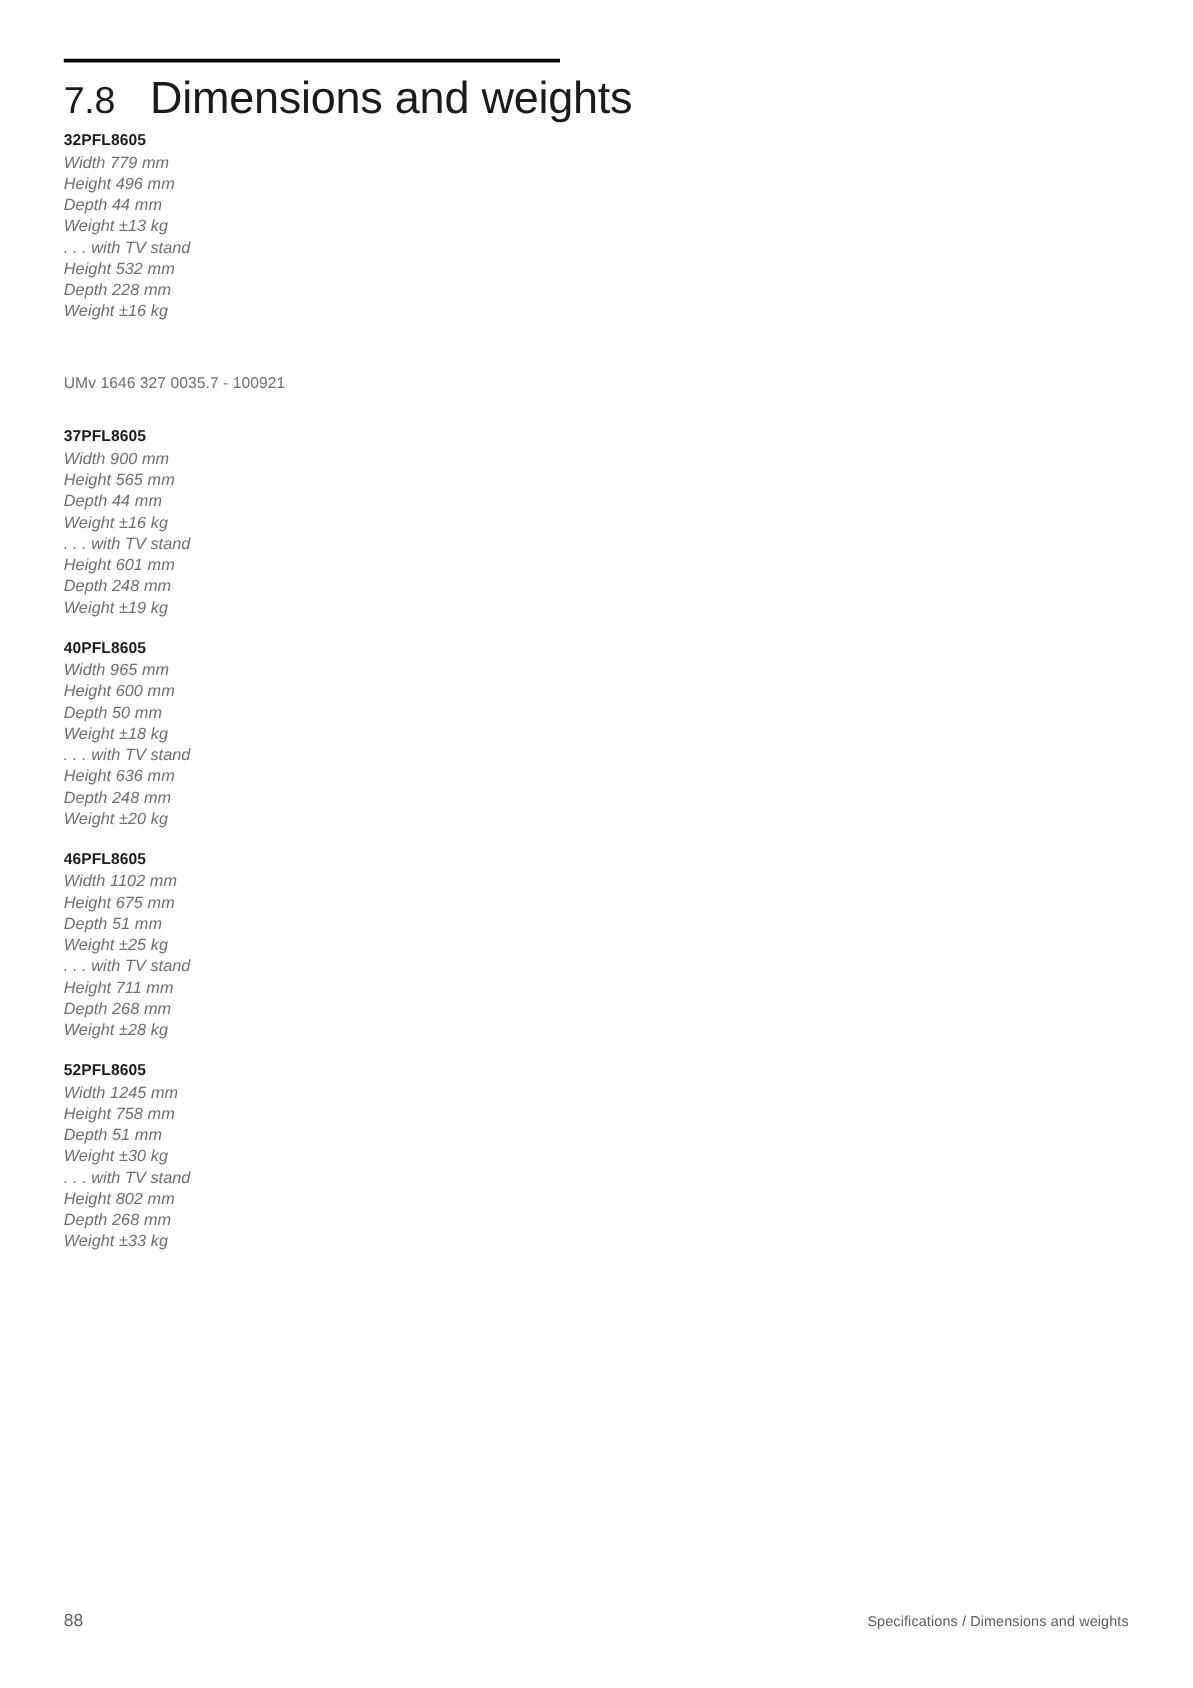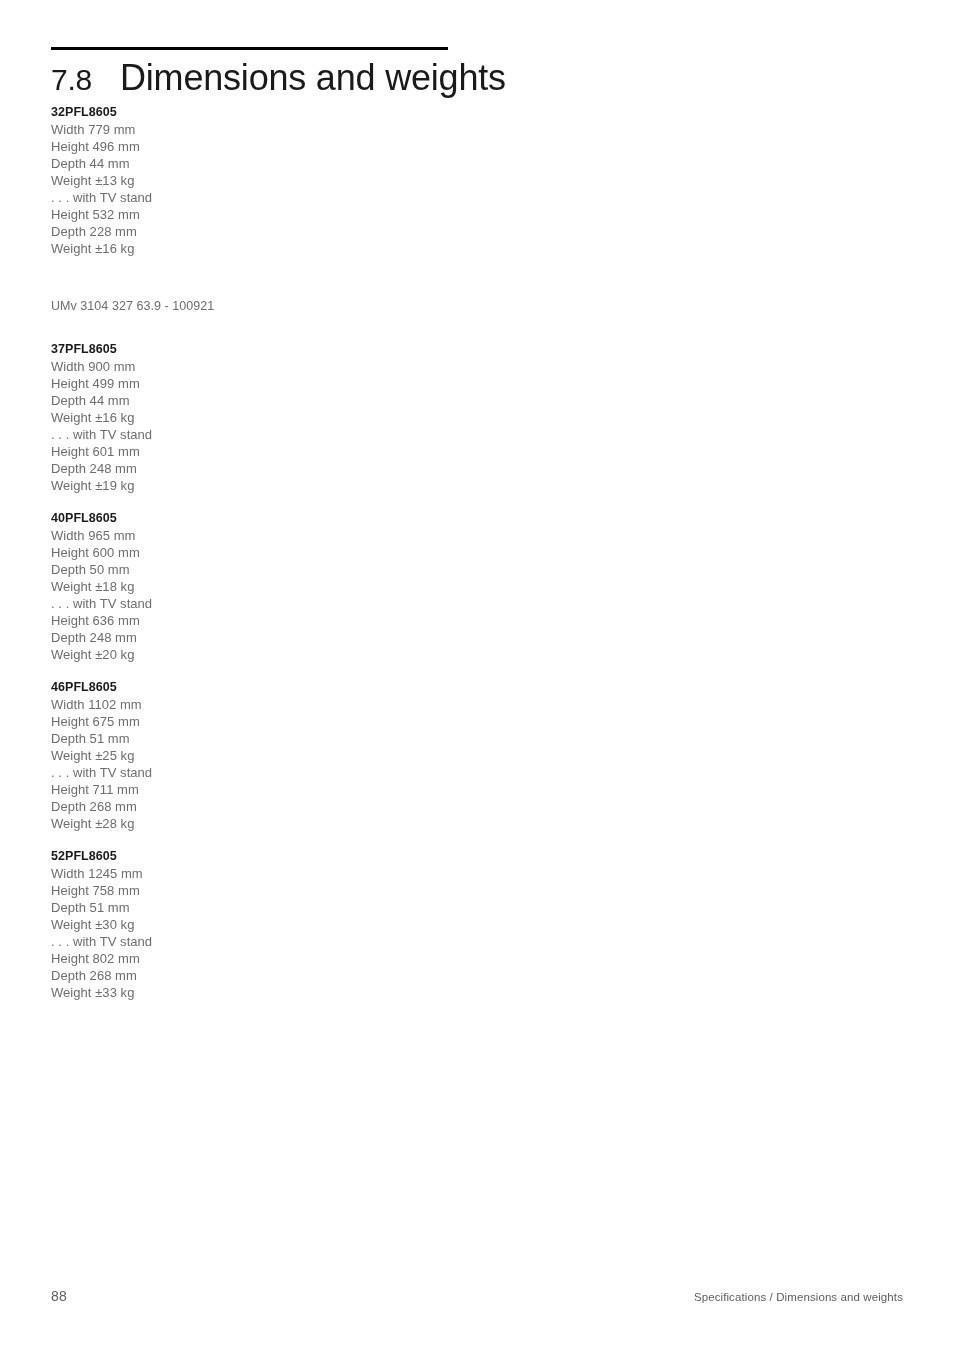--- a/index.html
+++ b/index.html
@@ -76,20 +76,21 @@
     color: #1b1b1b;
     line-height: 17px;
     letter-spacing: 0.05px;
   }
   .spec-line {
     font-size: 13px;
     font-weight: 400;
     color: #6e6e6e;
     line-height: 17px;
     letter-spacing: 0.05px;
+    font-style: italic;
   }
 
   .umv-line {
     font-size: 12.5px;
     color: #6e6e6e;
     line-height: 17px;
     letter-spacing: 0.05px;
     margin-top: 41px;
     margin-bottom: 26px;
   }
@@ -134,25 +135,25 @@
         <div class="spec-model">32PFL8605</div>
         <div class="spec-line">Width 779 mm</div>
         <div class="spec-line">Height 496 mm</div>
         <div class="spec-line">Depth 44 mm</div>
         <div class="spec-line">Weight ±13 kg</div>
         <div class="spec-line">. . . with TV stand</div>
         <div class="spec-line">Height 532 mm</div>
         <div class="spec-line">Depth 228 mm</div>
         <div class="spec-line">Weight ±16 kg</div>
       </div>
-      <div class="umv-line">UMv 3104 327 63.9 - 100921</div>
+      <div class="umv-line">UMv 1646 327 0035.7 - 100921</div>
       <div class="spec-block">
         <div class="spec-model">37PFL8605</div>
         <div class="spec-line">Width 900 mm</div>
-        <div class="spec-line">Height 499 mm</div>
+        <div class="spec-line">Height 565 mm</div>
         <div class="spec-line">Depth 44 mm</div>
         <div class="spec-line">Weight ±16 kg</div>
         <div class="spec-line">. . . with TV stand</div>
         <div class="spec-line">Height 601 mm</div>
         <div class="spec-line">Depth 248 mm</div>
         <div class="spec-line">Weight ±19 kg</div>
       </div>
       <div class="spec-block">
         <div class="spec-model">40PFL8605</div>
         <div class="spec-line">Width 965 mm</div>

